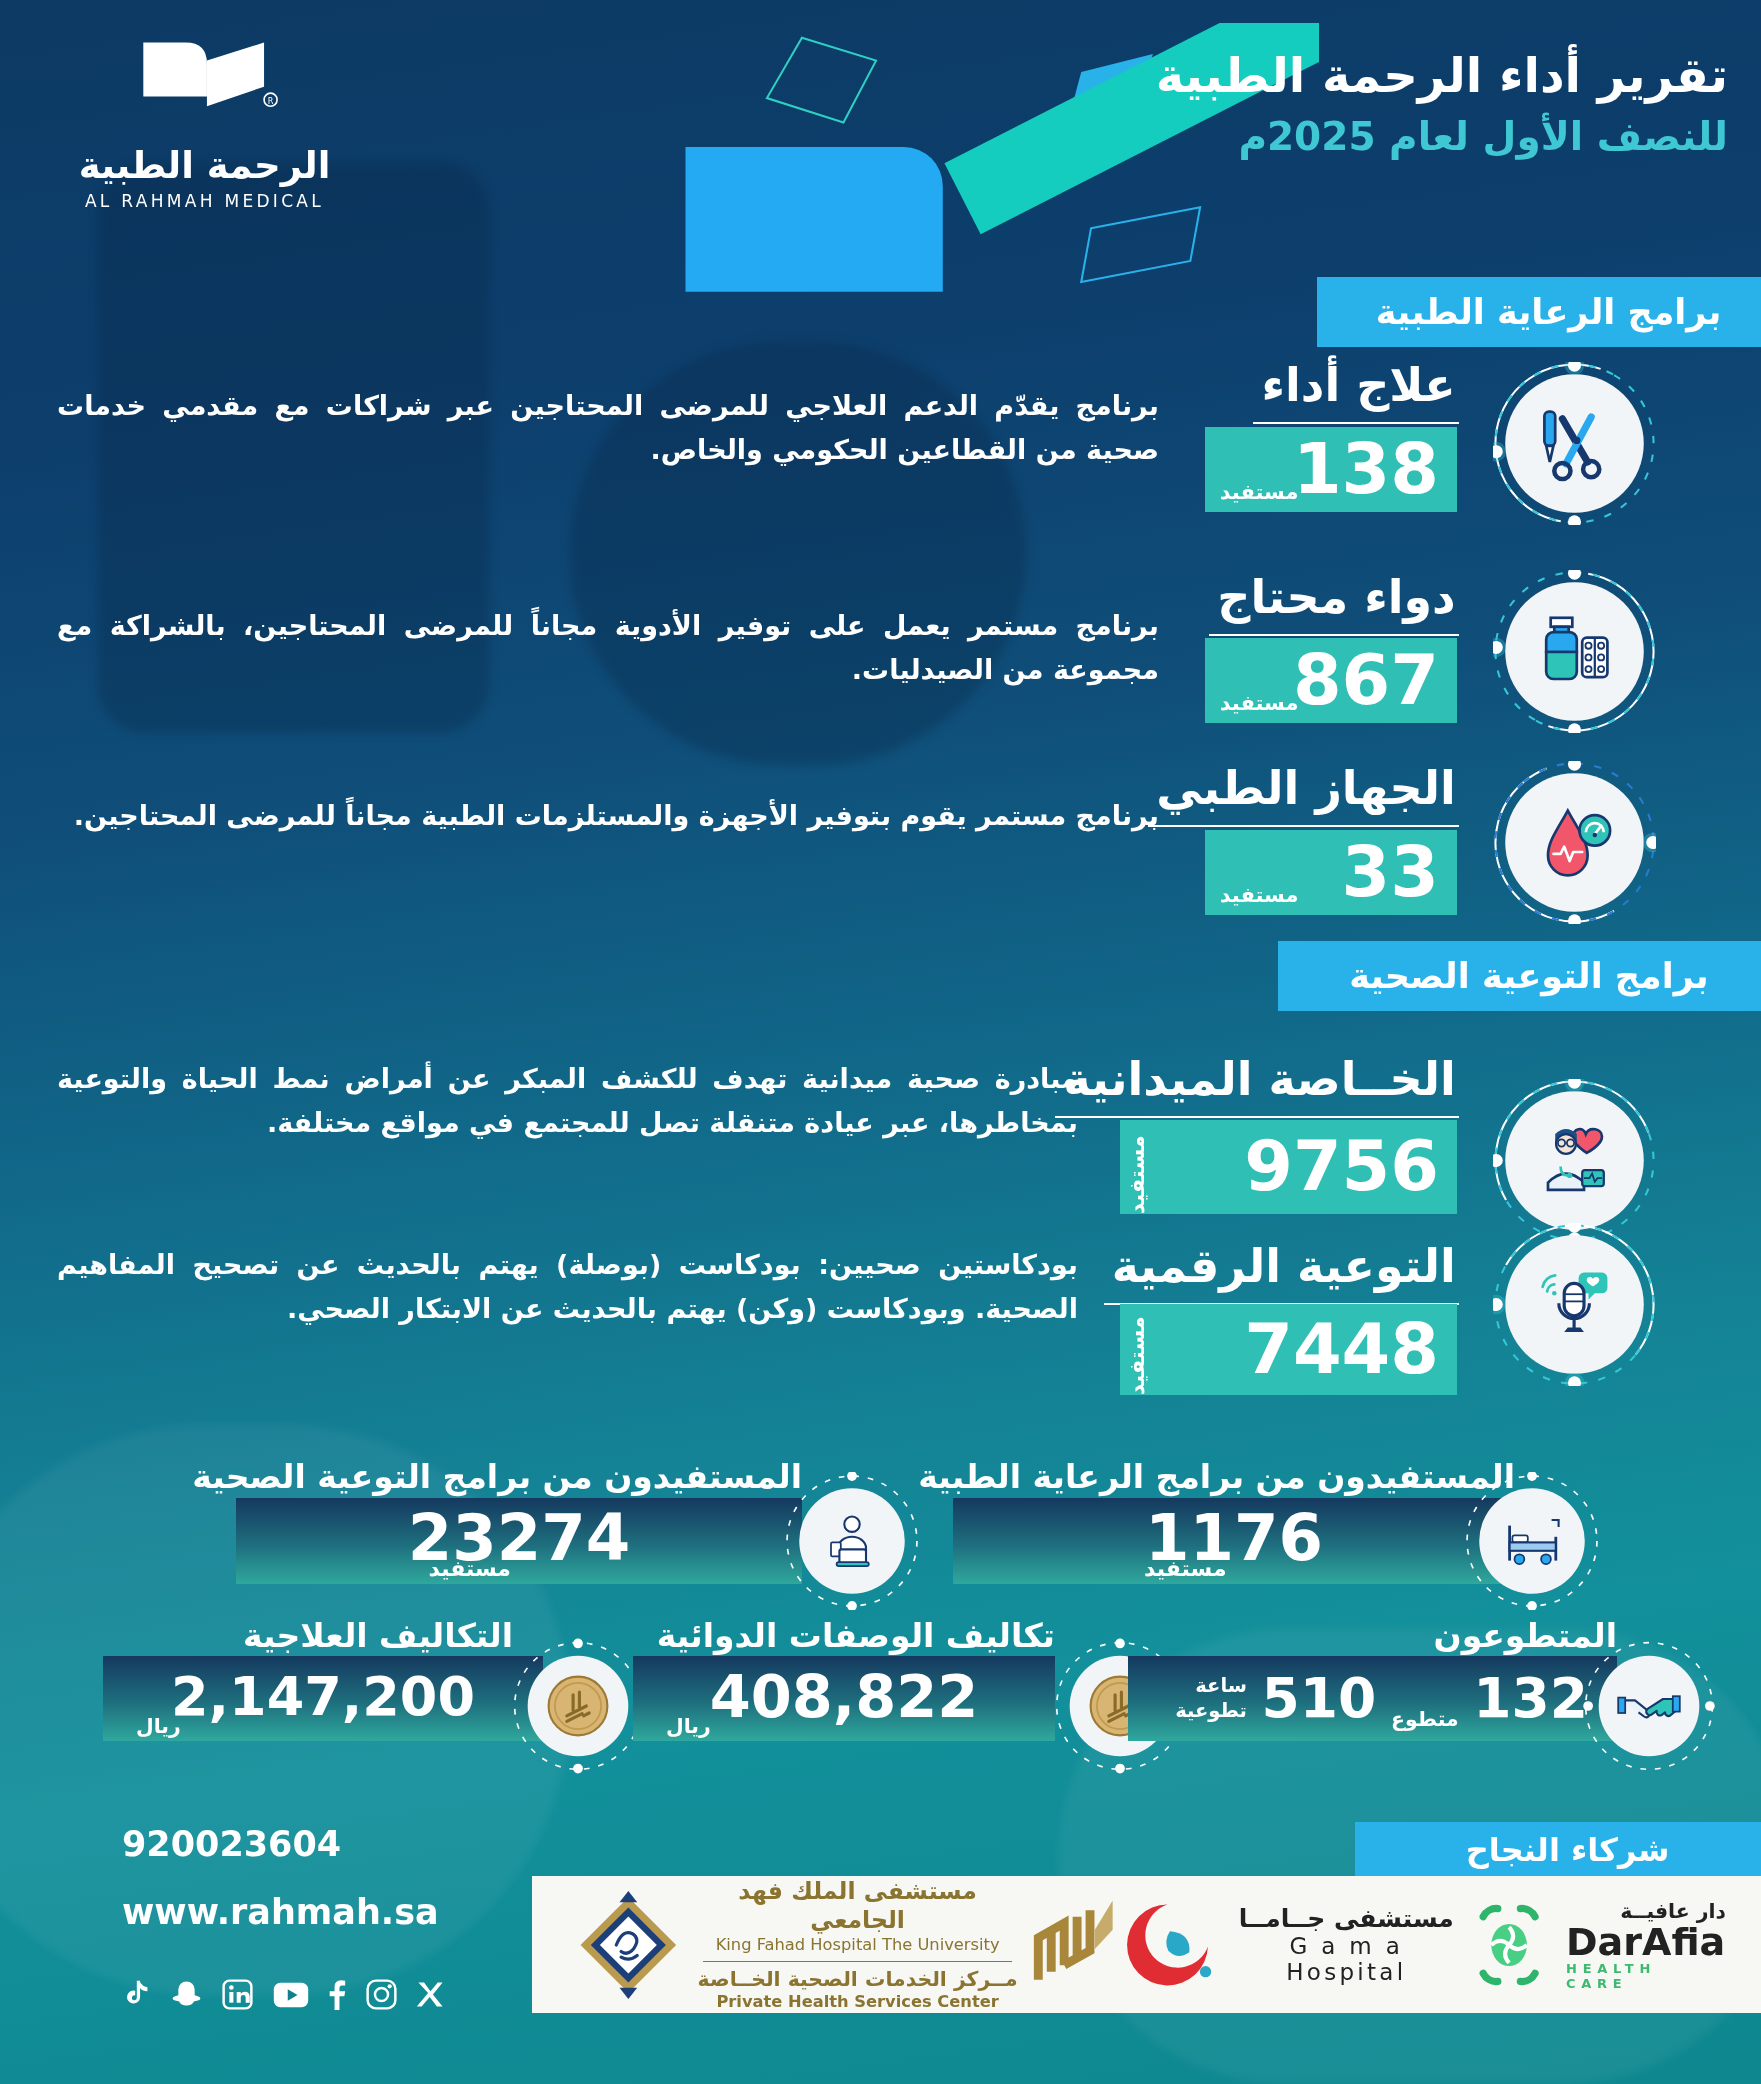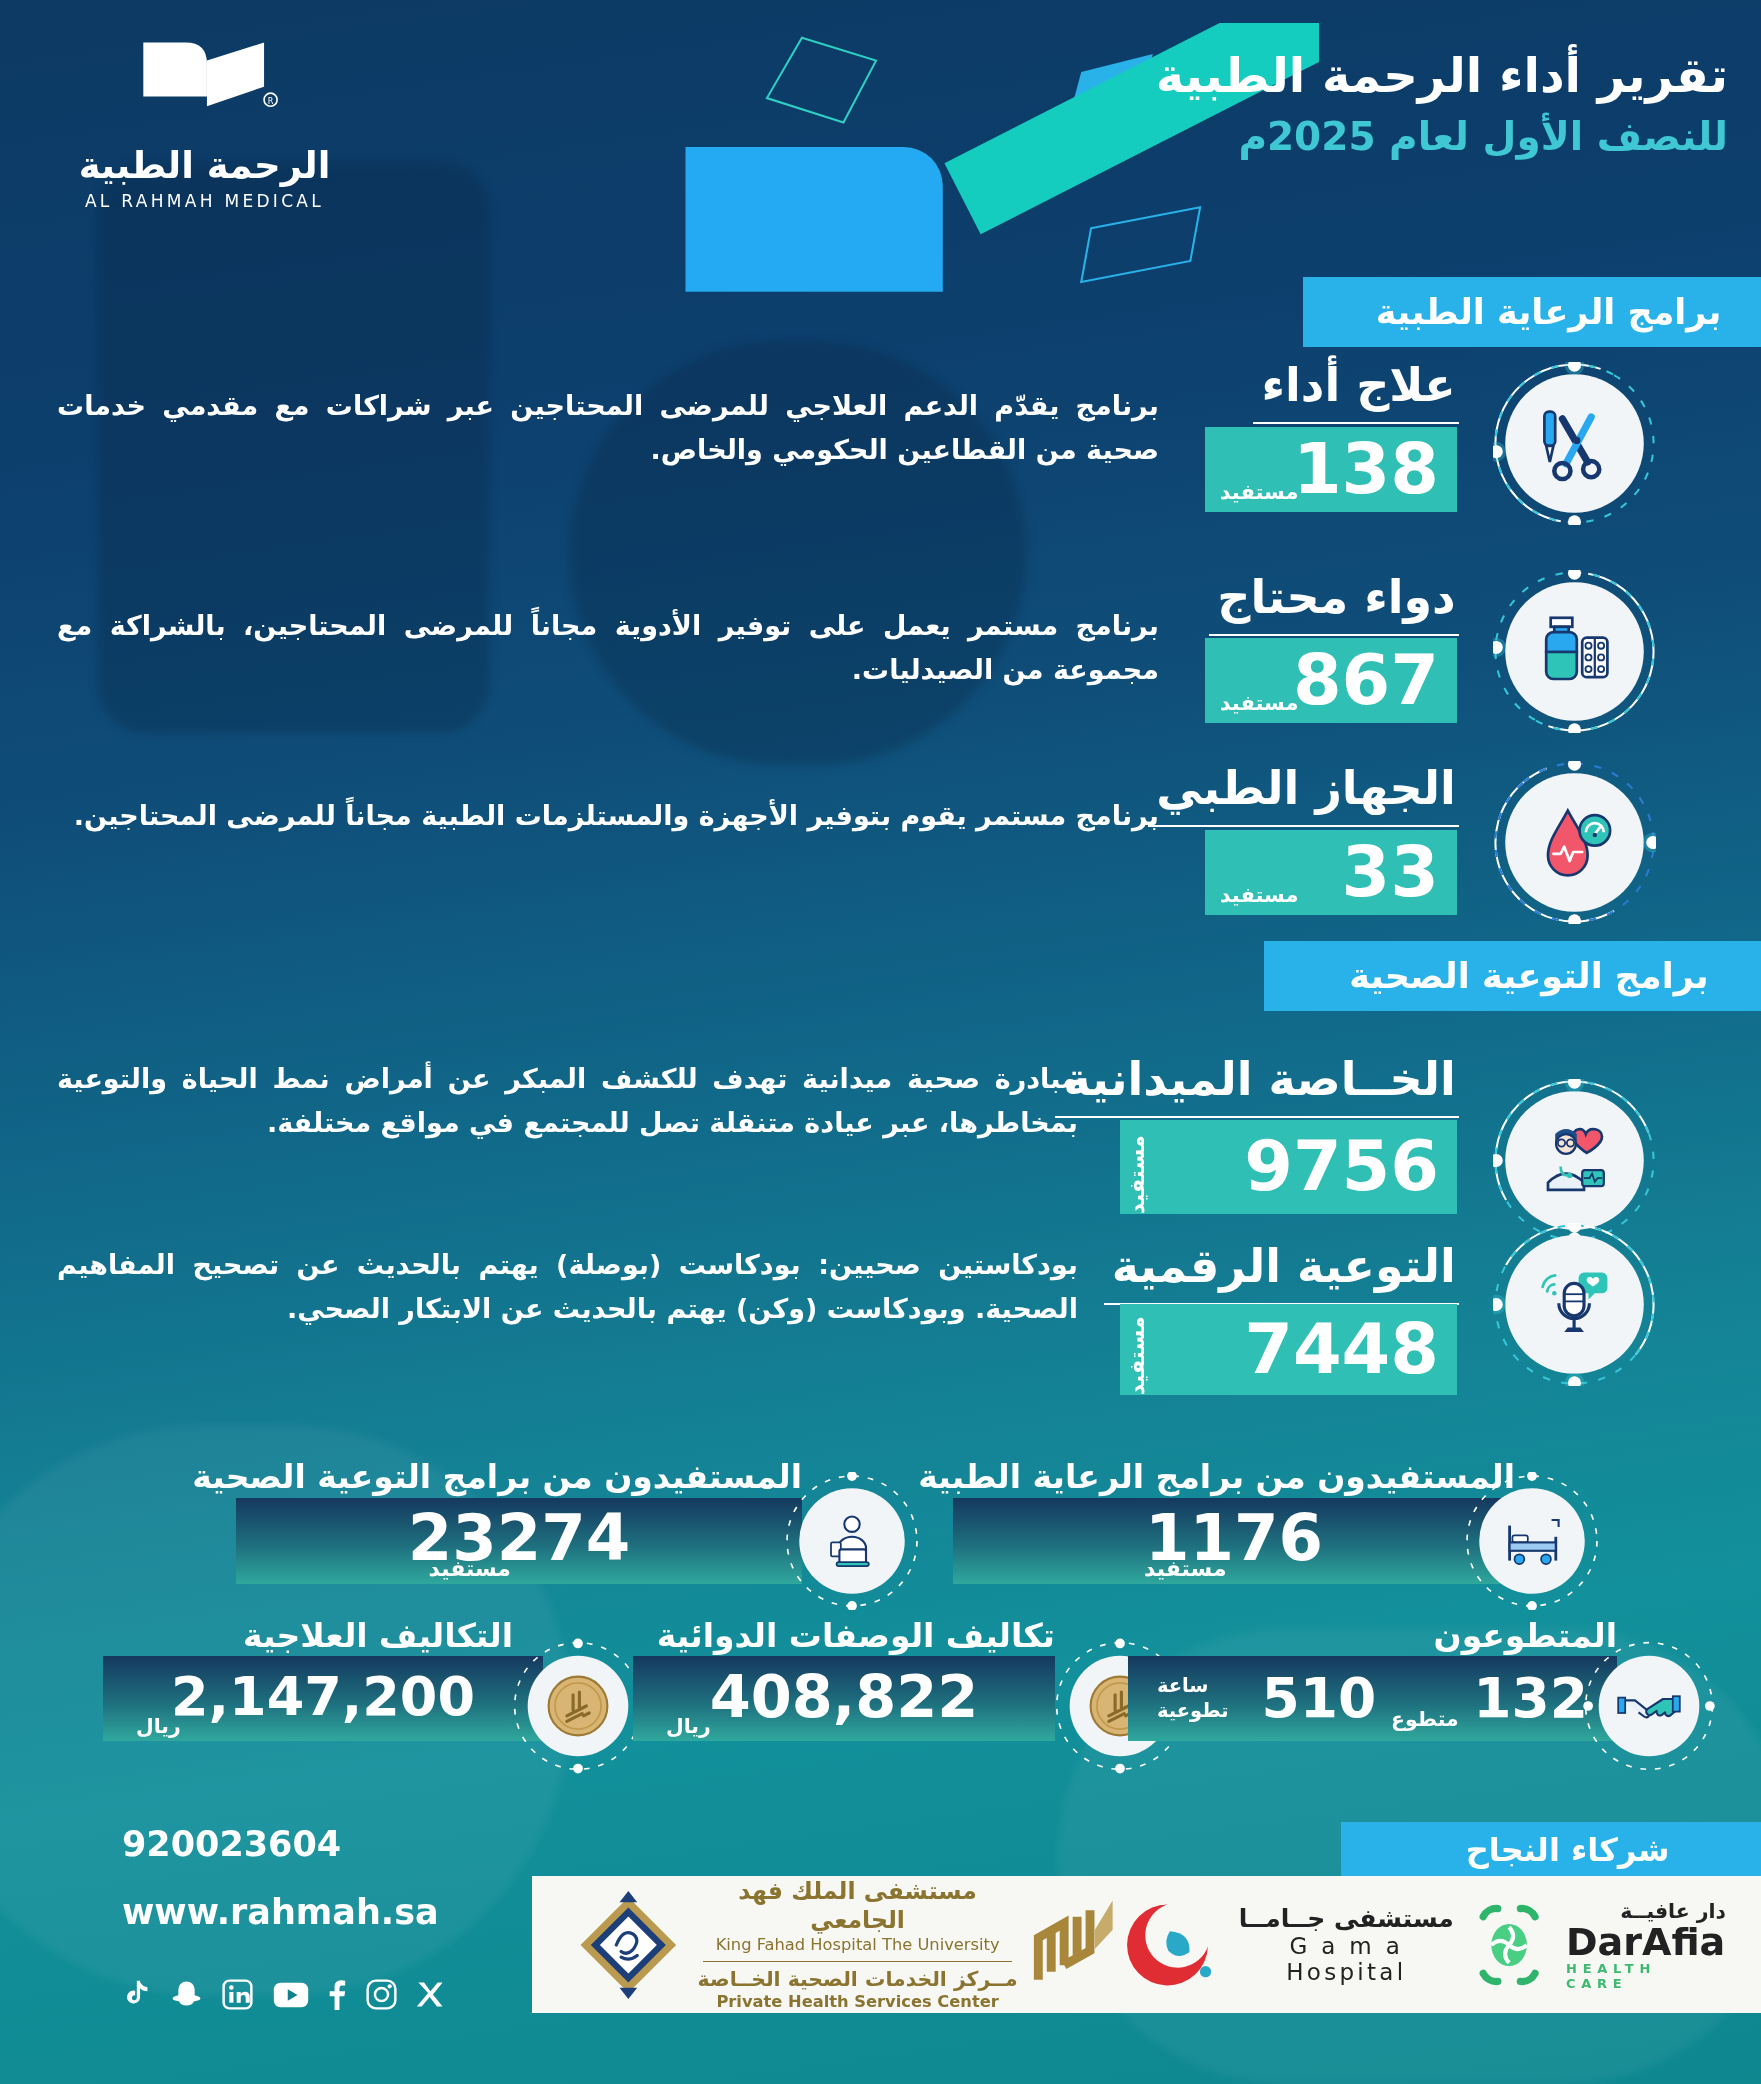--- a/index.html
+++ b/index.html
@@ -15,21 +15,21 @@
   
   .brand{left:70px;top:36px;width:269px;text-align:center;}
   .brand-ar{font-size:37px;font-weight:bold;margin-top:6.5px;}
   .brand-en{font-size:17px;letter-spacing:3.3px;margin-top:4.9px;}
   .main-title{right:34px;top:47px;text-align:right;direction:rtl;}
   .main-title .l1{font-size:48px;font-weight:bold;}
   .main-title .l2{font-size:39px;font-weight:bold;color:#3fc7d3;margin-top:11.4px;}
   
   .badge{position:absolute;right:0;background:#29b2ea;color:#fff;font-weight:bold;
          font-size:35px;height:70px;display:flex;align-items:center;justify-content:center;
-         direction:rtl;padding-left:32px;}
+         direction:rtl;padding-left:18px;}
   
   .p-title{position:absolute;right:303px;color:#fff;font-weight:bold;font-size:46px;
            white-space:nowrap;direction:rtl;border-bottom:2.4px solid #fff;padding:0 3.3px 9.8px 8.1px;}
   .numbox{position:absolute;right:305px;background:#30bfb4;}
   .numbox .num{position:absolute;right:18px;top:50%;transform:translateY(-52%);
                font-size:70px;font-weight:bold;line-height:1;}
   .numbox .unit-h{position:absolute;left:14.7px;bottom:8.1px;font-size:21px;font-weight:bold;}
   .numbox .unit-v{position:absolute;left:4.9px;top:0;height:100%;writing-mode:vertical-rl;
                   transform:rotate(180deg);display:flex;align-items:center;font-size:21px;font-weight:bold;}
   .desc{position:absolute;color:#fff;font-weight:bold;font-size:27px;line-height:1.62;
@@ -42,21 +42,21 @@
   
   .tbar{position:absolute;height:86px;background:linear-gradient(180deg,#15395f 0%,#1e6f7e 55%,#2fa89d 100%);}
   .tbar-title{position:absolute;color:#fff;font-weight:bold;font-size:33px;text-align:right;direction:rtl;white-space:nowrap;}
   .t-num{position:absolute;left:50%;top:50%;transform:translate(-50%,-54%);font-size:64px;font-weight:bold;}
   .t-unit{position:absolute;left:34%;bottom:3.3px;font-size:22px;font-weight:bold;}
   .c-num{position:absolute;left:50%;top:50%;transform:translate(-50%,-54%);font-size:54px;font-weight:bold;white-space:nowrap;}
   .c-unit{position:absolute;left:33px;bottom:3.3px;font-size:20.4px;font-weight:bold;}
   .vol-wrap{position:absolute;inset:0;display:flex;direction:rtl;align-items:center;justify-content:center;gap:14.7px;}
   .vol-num{font-size:55px;font-weight:bold;line-height:1;}
   .vol-lbl{font-size:20.4px;font-weight:bold;align-self:flex-end;margin-bottom:9.8px;}
-  .vol-lbl2{font-size:19.5px;font-weight:bold;width:90px;text-align:left;line-height:1.25;}
+  .vol-lbl2{font-size:19.5px;font-weight:bold;width:90px;text-align:right;line-height:1.25;}
   
   .f-text{position:absolute;left:122px;font-size:35px;font-weight:bold;}
   .socials{position:absolute;left:122px;display:flex;gap:19.5px;align-items:center;}
   .socials svg{display:block;}
   .partner-strip{position:absolute;left:532px;right:0;top:1876px;height:137px;background:#f7f7f4;
                  display:flex;align-items:center;justify-content:space-between;padding:0 36px;box-sizing:border-box;}
   .kfhu{color:#8a7430;text-align:center;line-height:1.25;}
   .kfhu .a1{font-size:23.6px;font-weight:bold;}
   .kfhu .e1{font-size:16.3px;}
   .kfhu .dv{border-top:1.6px solid #8a7430;margin:4.9px 14.7px;}

